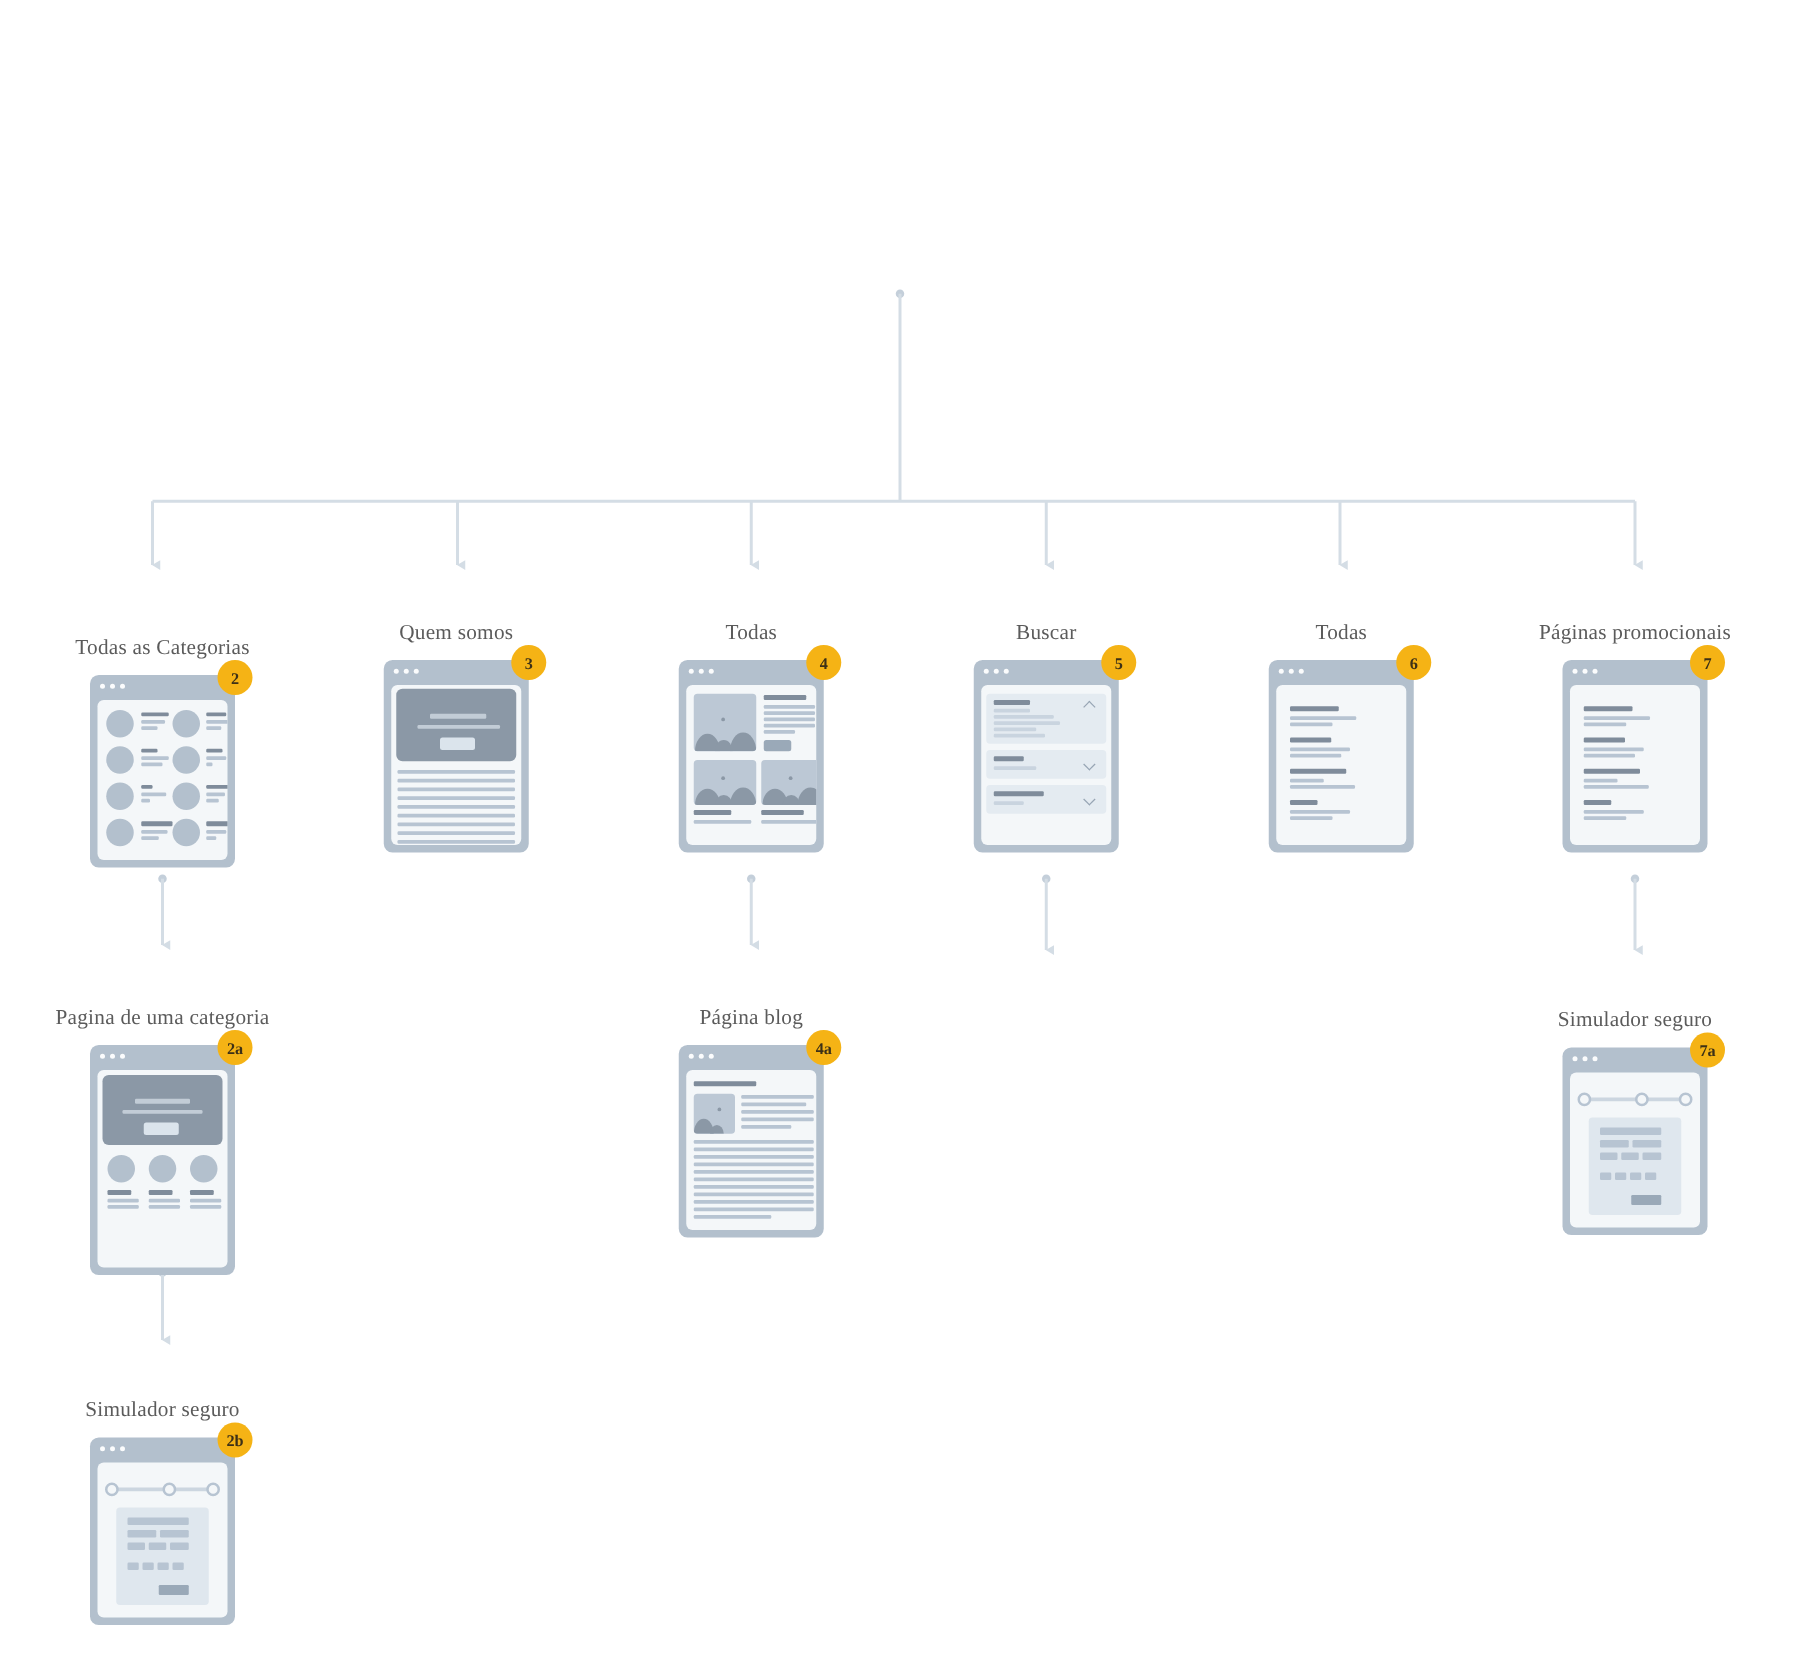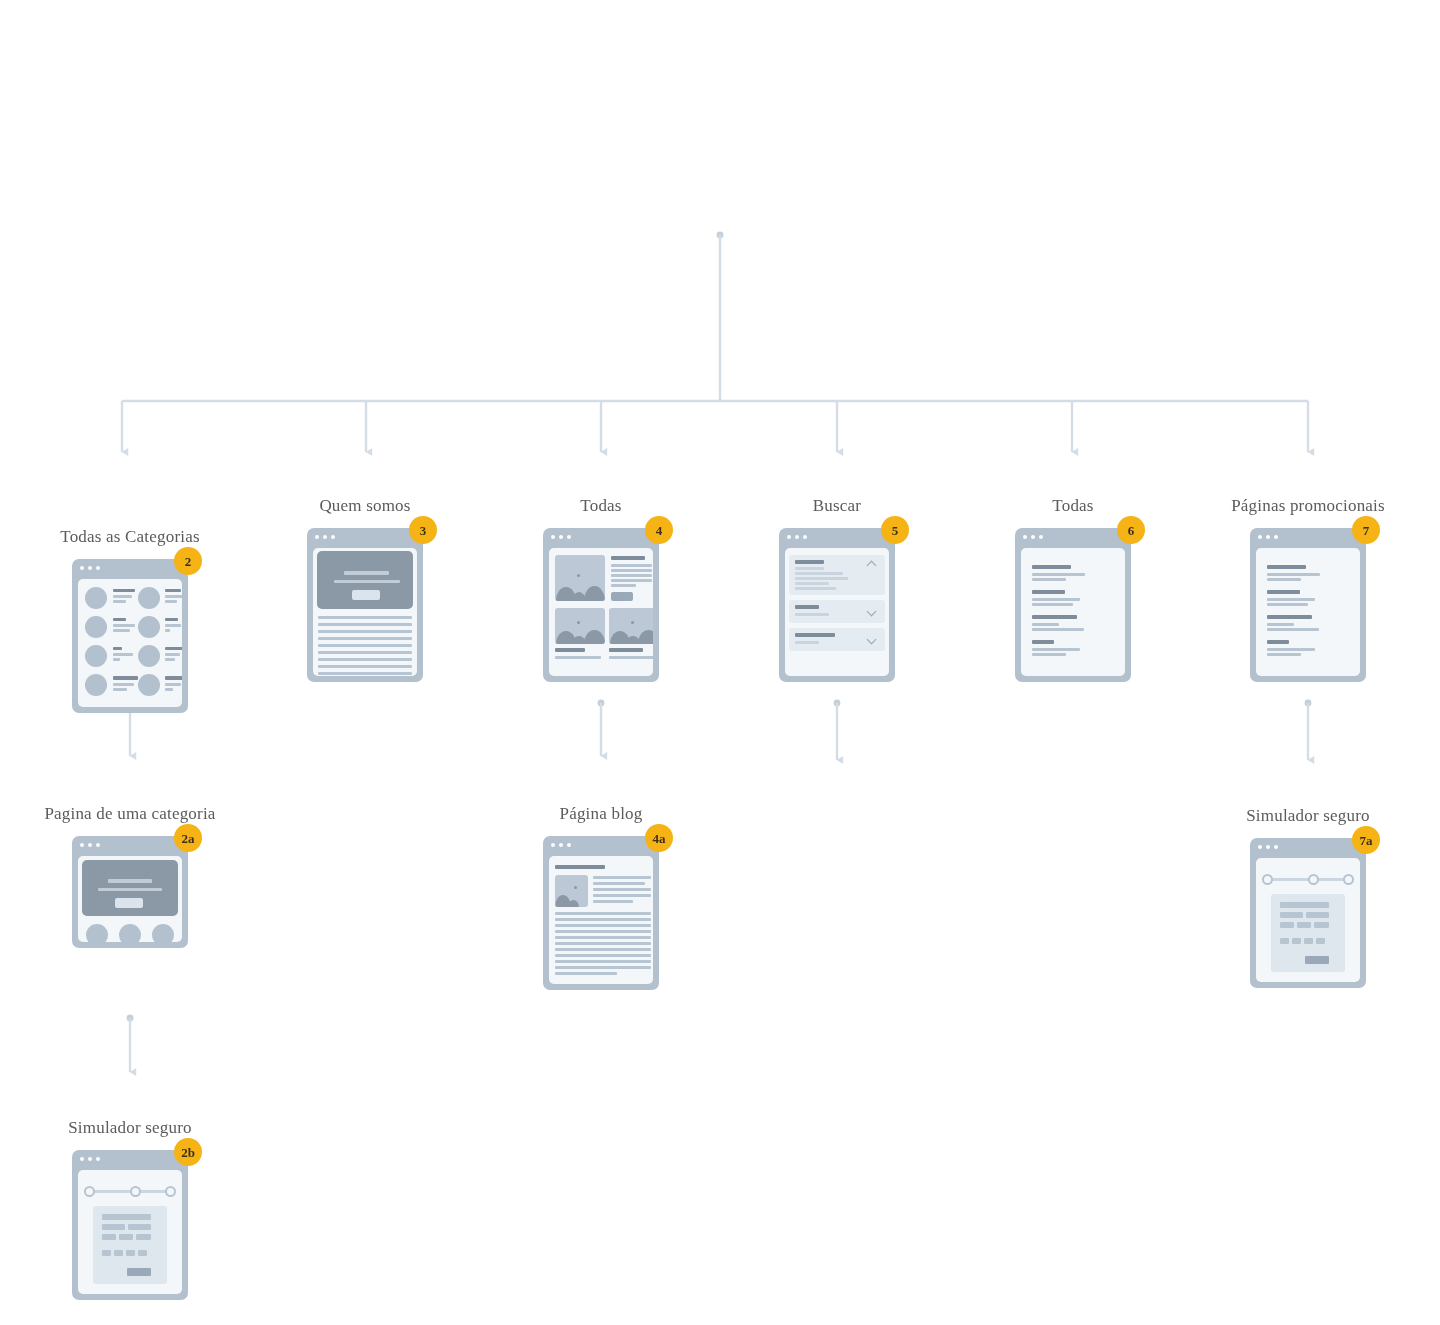--- a/index.html
+++ b/index.html
@@ -199,21 +199,21 @@
       <path d="M837,703 L837,760" marker-end="url(#arrow)"></path>
       <circle cx="1308" cy="703" r="3.4" fill="#c4cfda" stroke="none"></circle>
       <path d="M1308,703 L1308,760" marker-end="url(#arrow)"></path>
 
       <circle cx="130" cy="1018" r="3.4" fill="#c4cfda" stroke="none"></circle>
       <path d="M130,1018 L130,1072" marker-end="url(#arrow)"></path>
     </g>
   </svg>
 
 
-  <div class="node" style="left:72px; top:559px; width:116px; height:186px;">
+  <div class="node" style="left:72px; top:540px; width:116px; height:186px;">
     <div class="node-label">Todas as Categorias</div>
     <div class="card" style="width:116px;height:154px;">
       <div class="titlebar">
         <span class="dot"></span>
         <span class="dot"></span>
         <span class="dot"></span>
       </div>
       <div class="badge">2</div>
       <div class="screen">
 
@@ -425,21 +425,21 @@
           <div class="bar dark" style="position:absolute;left:11px;top:92px;width:22px;height:3.5px;"></div>
           <div class="bar" style="position:absolute;left:11px;top:100px;width:48px;height:2.5px;"></div>
           <div class="bar" style="position:absolute;left:11px;top:105px;width:34px;height:2.5px;"></div>
         </div>
       </div>
     </div>
   </div>
 
   <div class="node" style="left:72px; top:836px; width:116px; height:154px;">
     <div class="node-label">Pagina de uma categoria</div>
-    <div class="card" style="width:116px;height:112px;">
+    <div class="card" style="width:116px;height:184px;">
       <div class="titlebar">
         <span class="dot"></span>
         <span class="dot"></span>
         <span class="dot"></span>
       </div>
       <div class="badge">2a</div>
       <div class="screen">
         <div class="hero" style="position:absolute;left:4px;right:4px;top:4px;height:56px;">
           <div class="hbar" style="left:26px;top:19px;width:44px;height:4px;"></div>
           <div class="hbar" style="left:16px;top:28px;width:64px;height:3px;"></div>

